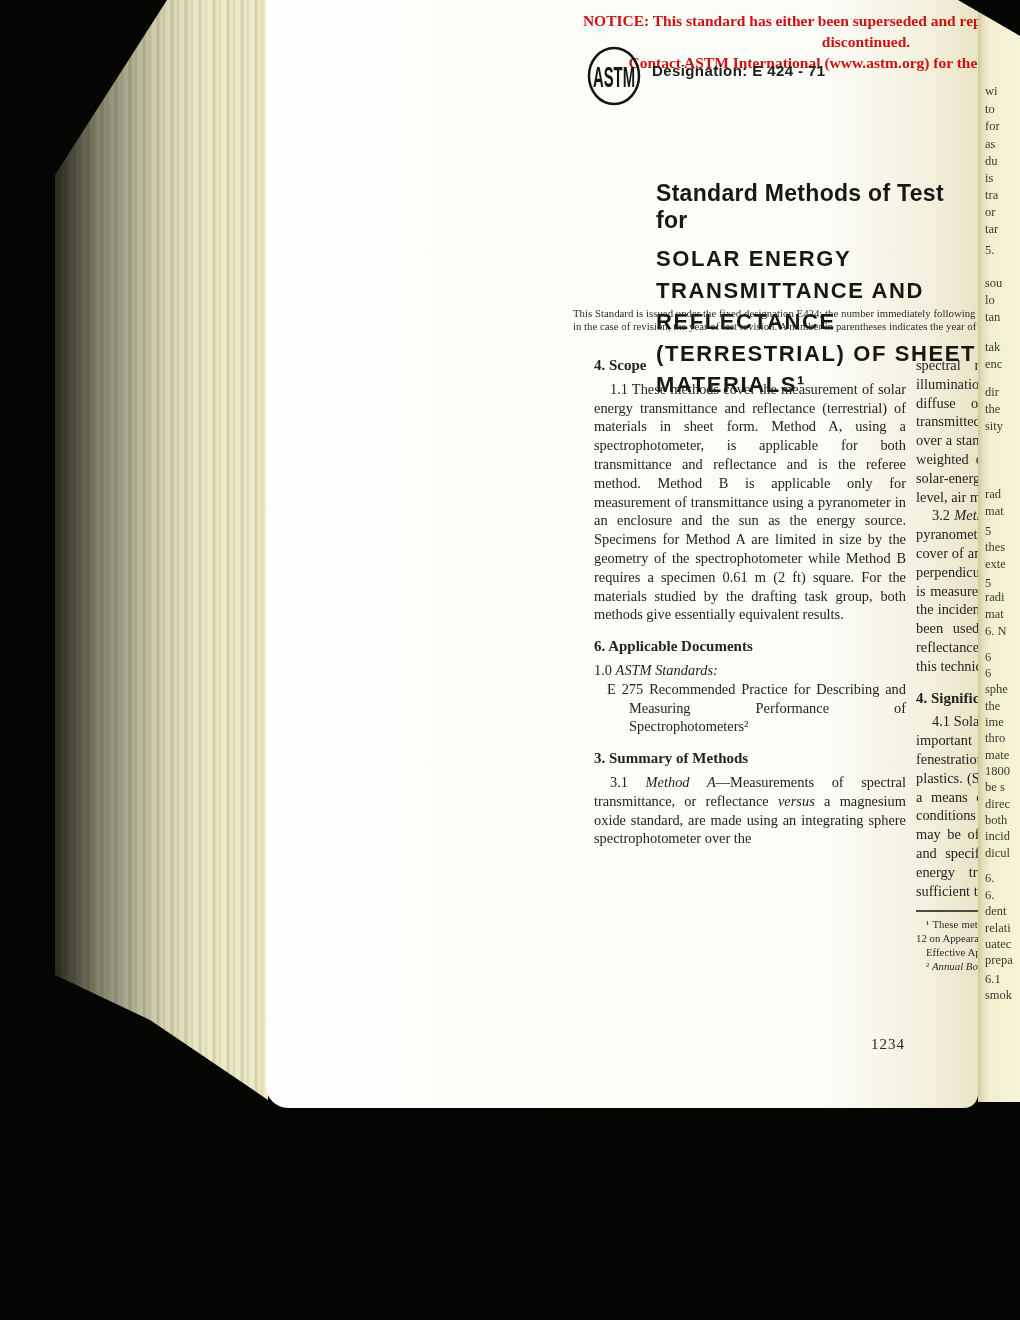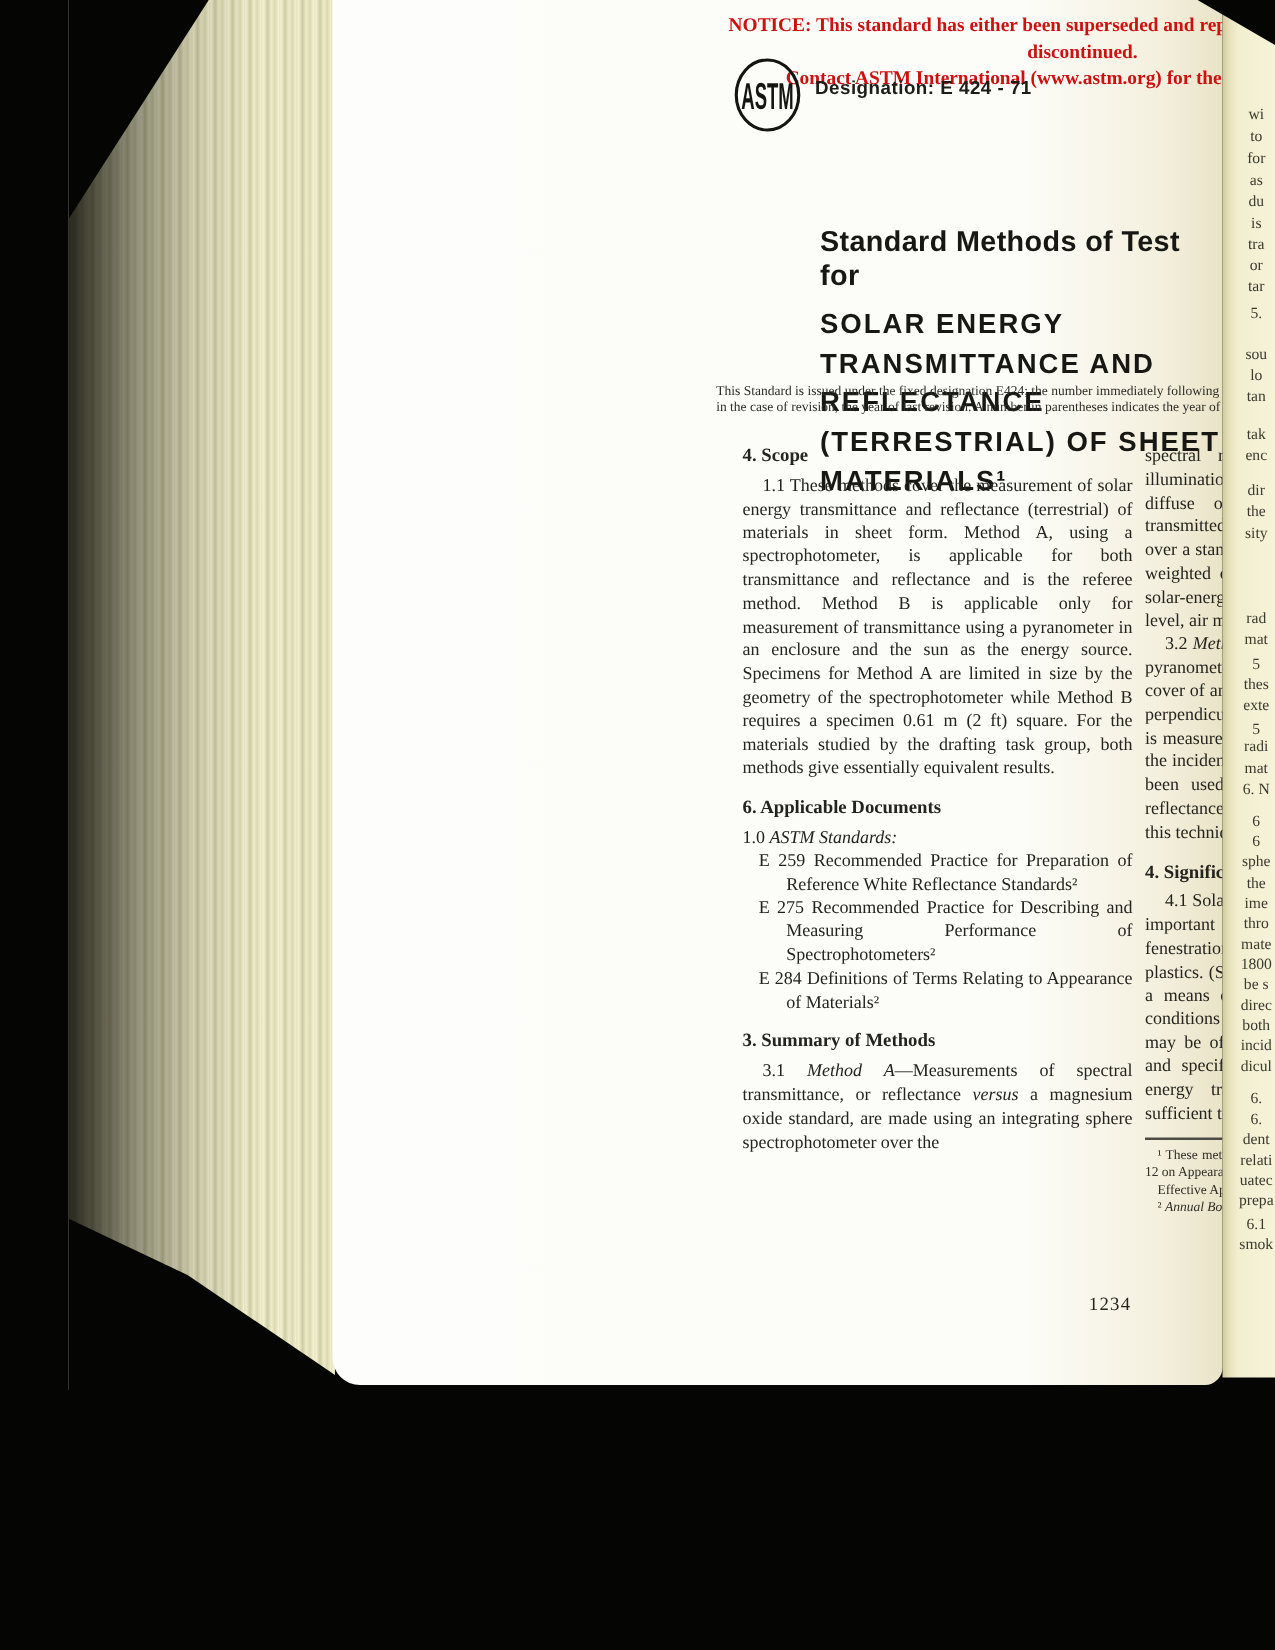--- a/index.html
+++ b/index.html
@@ -31,21 +31,20 @@
   #main-page{
     position:absolute;left:266px;top:0;width:712px;height:1108px;
     background:linear-gradient(90deg,#fdfdfb 0%,#fcfcf8 78%,#f4f0de 93%,#e9e3c6 100%);
     border-radius:0 0 14px 22px;
   }
 
   
   #next-page{
     position:absolute;left:978px;top:0;width:42px;height:1102px;
     background:linear-gradient(90deg,#cfc99e 0px,#e6e0ba 5px,#f2eecf 12px,#f7f3d9 100%);
-    text-align:center;
   }
   #next-page .frag{
     position:absolute;left:7px;width:40px;
     font-size:12.5px;color:#3b3a30;white-space:nowrap;
   }
   #corner-tr{ 
     position:absolute;left:958px;top:0;width:62px;height:36px;background:#050503;
     clip-path:polygon(0 0,100% 0,100% 100%);
   }
 
@@ -119,23 +118,21 @@
 
     <p class="issuing">This Standard is issued under the fixed designation E424; the number immediately following the designation indicates the year of original adoption or, in the case of revision, the year of last revision. A number in parentheses indicates the year of last reapproval.</p>
 
     <div class="col" id="col-left">
       <h3>4. Scope</h3>
       <p class="firstline-indent"><span>1.1 These methods cover the measurement of solar energy transmittance and reflectance (terrestrial) of materials in sheet form. Method A, using a spectrophotometer, is applicable for both transmittance and reflectance and is the referee method. Method B is applicable only for measurement of transmittance using a pyranometer in an enclosure and the sun as the energy source. Specimens for Method A are limited in size by the geometry of the spectrophotometer while Method B requires a specimen 0.61 m (2 ft) square. For the materials studied by the drafting task group, both methods give essentially equivalent results.</span></p>
 
       <h3 class="sp">6. Applicable Documents</h3>
       <p class="sub-label"><span>1.0 </span><i>ASTM Standards:</i></p>
       <div class="doclist">
-          <div>E 259 Recommended Practice for Preparation of Reference White Reflectance Standards²</div>
           <div>E 275 Recommended Practice for Describing and Measuring Performance of Spectrophotometers²</div>
-          <div>E 284 Definitions of Terms Relating to Appearance of Materials²</div>
         </div>
 
       <h3 class="sp">3. Summary of Methods</h3>
       <p class="firstline-indent"><span>3.1 </span><i>Method A</i><span>—Measurements of spectral transmittance, or reflectance </span><i>versus</i><span> a magnesium oxide standard, are made using an integrating sphere spectrophotometer over the</span></p>
     </div>
 
     <div class="col" id="col-right">
       <p><span>spectral range from 350 to 2500 nm. The illumination and viewing mode shall be normal-diffuse or diffuse-normal. The solar energy transmitted or reflected is obtained by integrating over a standard solar energy distribution curve using weighted or selected ordinates for the appropriate solar-energy distribution. The distribution at sea level, air mass 2, is used.</span></p>
       <p class="firstline-indent"><span>3.2 </span><i>Method B</i><span>—Using the sun as the source and a pyranometer as a detector the specimen is made the cover of an enclosure with the plane of the specimen perpendicular to the incident radiation: transmittance is measured as the ratio of the energy transmitted to the incident energy. (The apparatus of Method B has been used for the measurement of solar-energy reflectance but there is insufficient experience with this technique for standardization at present.)</span></p>
 

